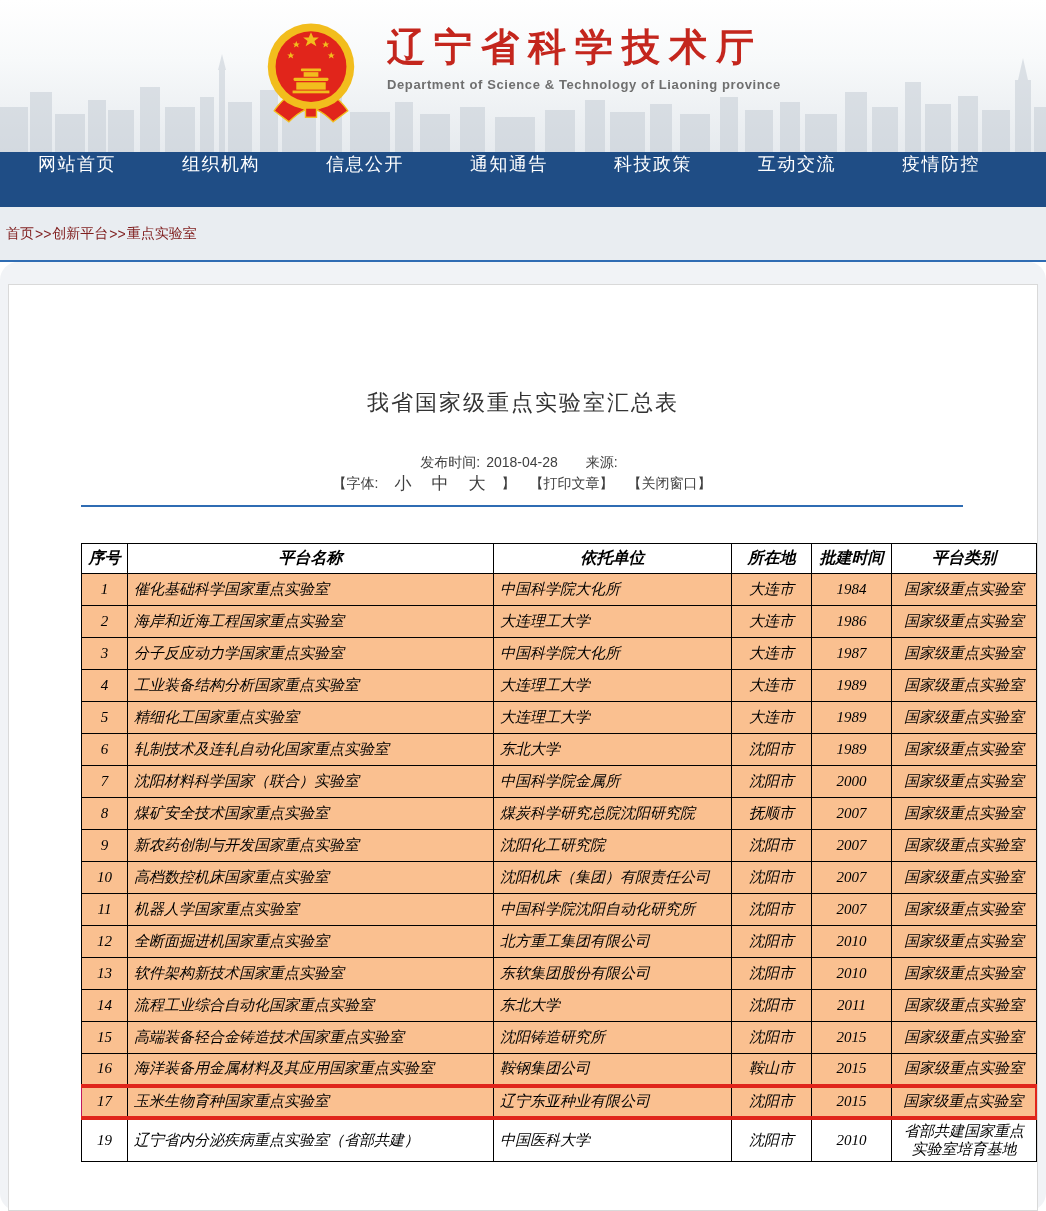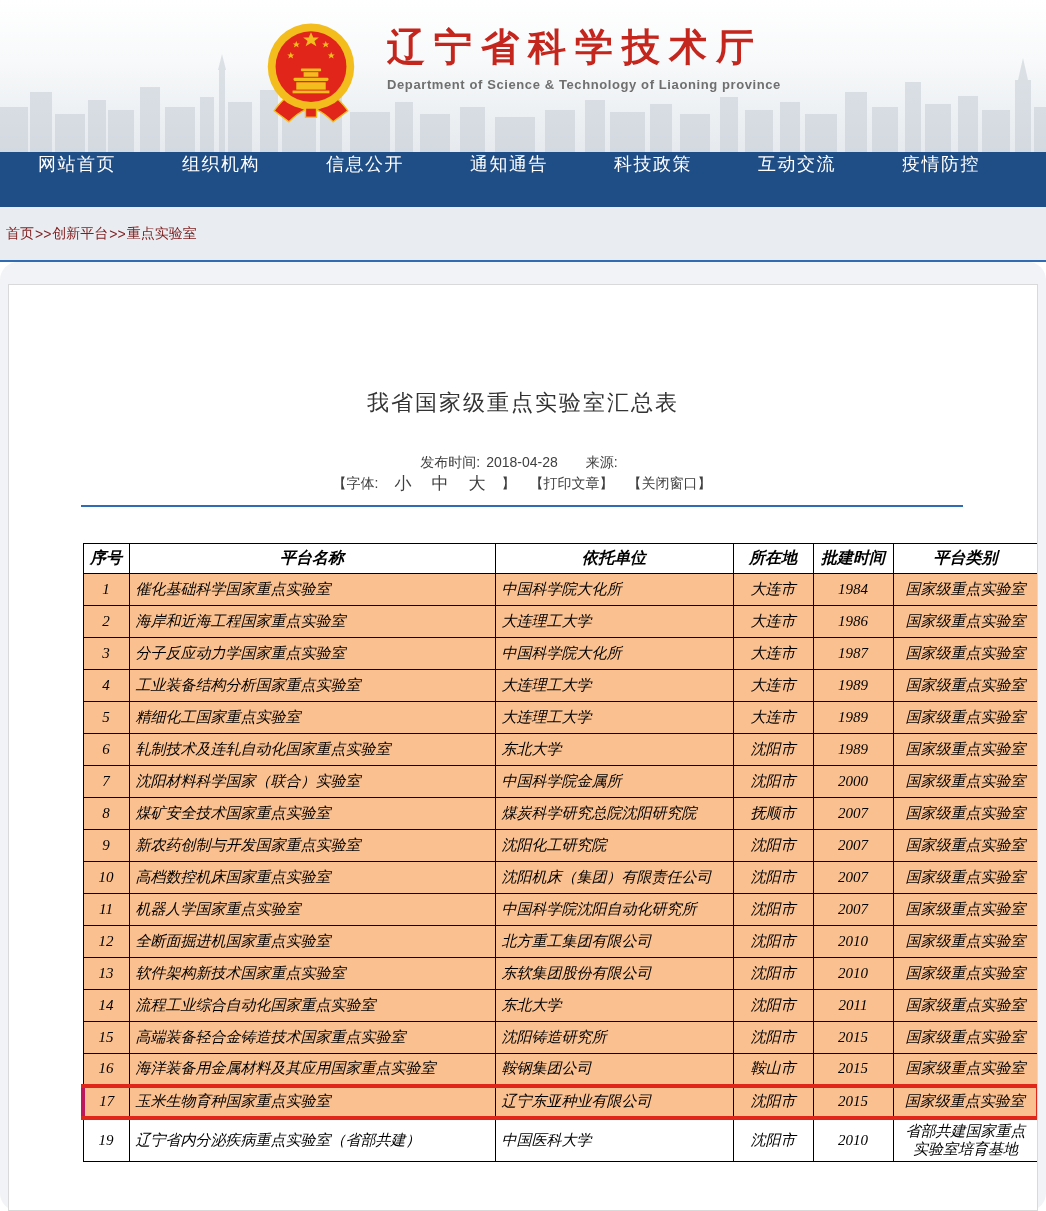--- a/index.html
+++ b/index.html
@@ -56,21 +56,21 @@
     font-family:"Liberation Serif","DejaVu Serif",serif; color:#000;font-style:italic; }
   .lab-table th, .lab-table td { border:1px solid #000000; padding:2px 4px;
     overflow:hidden; }
   .lab-table th { height:30px; font-size:16px; font-weight:bold; text-align:center;
     font-family:"Liberation Sans","DejaVu Sans",sans-serif; background:#ffffff; }
   .lab-table td { height:32px; font-size:15px; text-align:center; }
   td.c-name, td.c-org { text-align:left; padding-left:6px; }
   td.c-cat { padding:2px 8px; line-height:1.25; }
   tr.row-orange td { background:#FAC090; }
   tr.row-highlight td { border-top:4px solid #e0251b; border-bottom:4px solid #e0251b; }
-  tr.row-highlight td:first-child { border-left:4px solid #be185d; }
+  tr.row-highlight td:first-child { border-left:1px solid #be185d; }
   tr.row-highlight td:last-child { border-right:4px solid #e0251b; }
 </style>
 </head>
 <body>
 
 <div class="banner">
   <svg class="skyline" viewBox="0 0 1046 100" preserveAspectRatio="none" aria-hidden="true">
     <g fill="#c2cad3" opacity="0.5">
       <rect x="0" y="55" width="28" height="45"></rect>
         <rect x="30" y="40" width="22" height="60"></rect>

